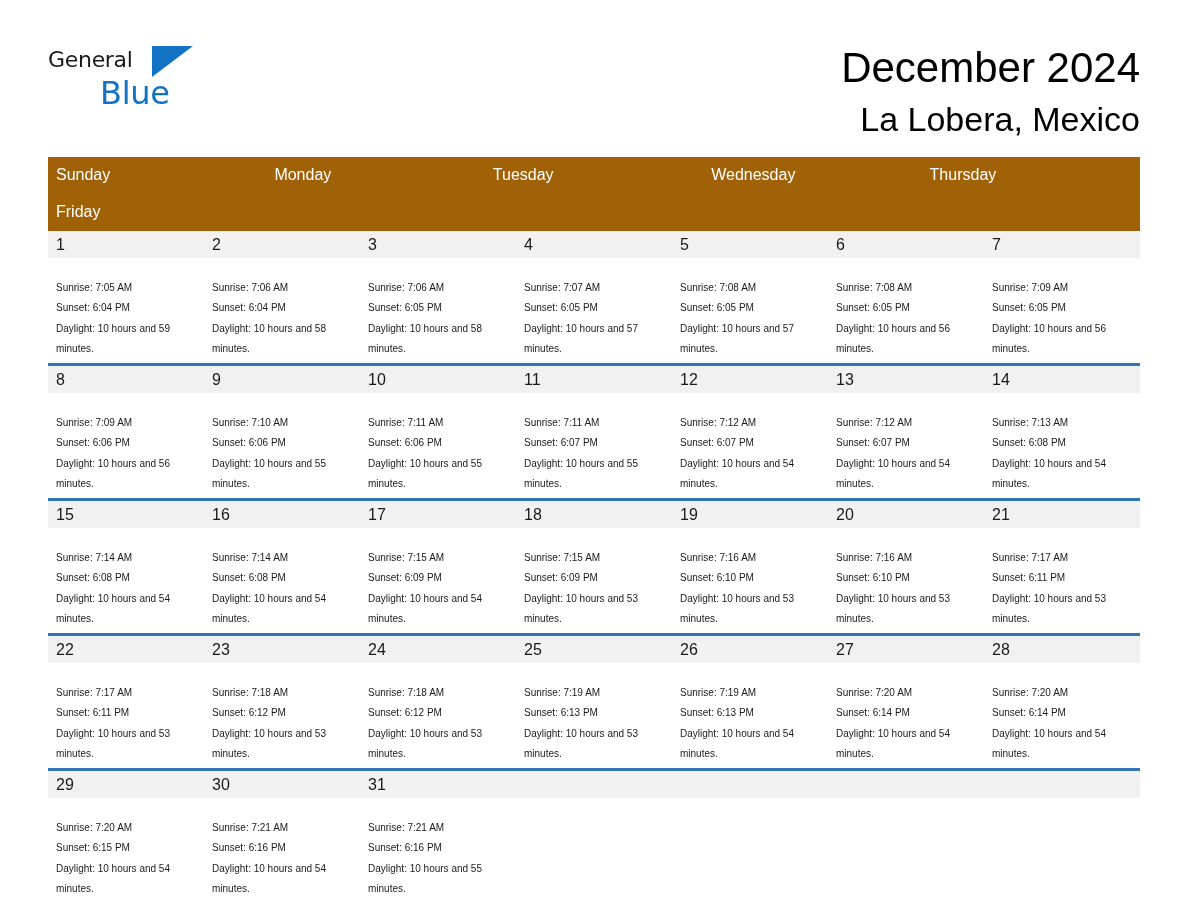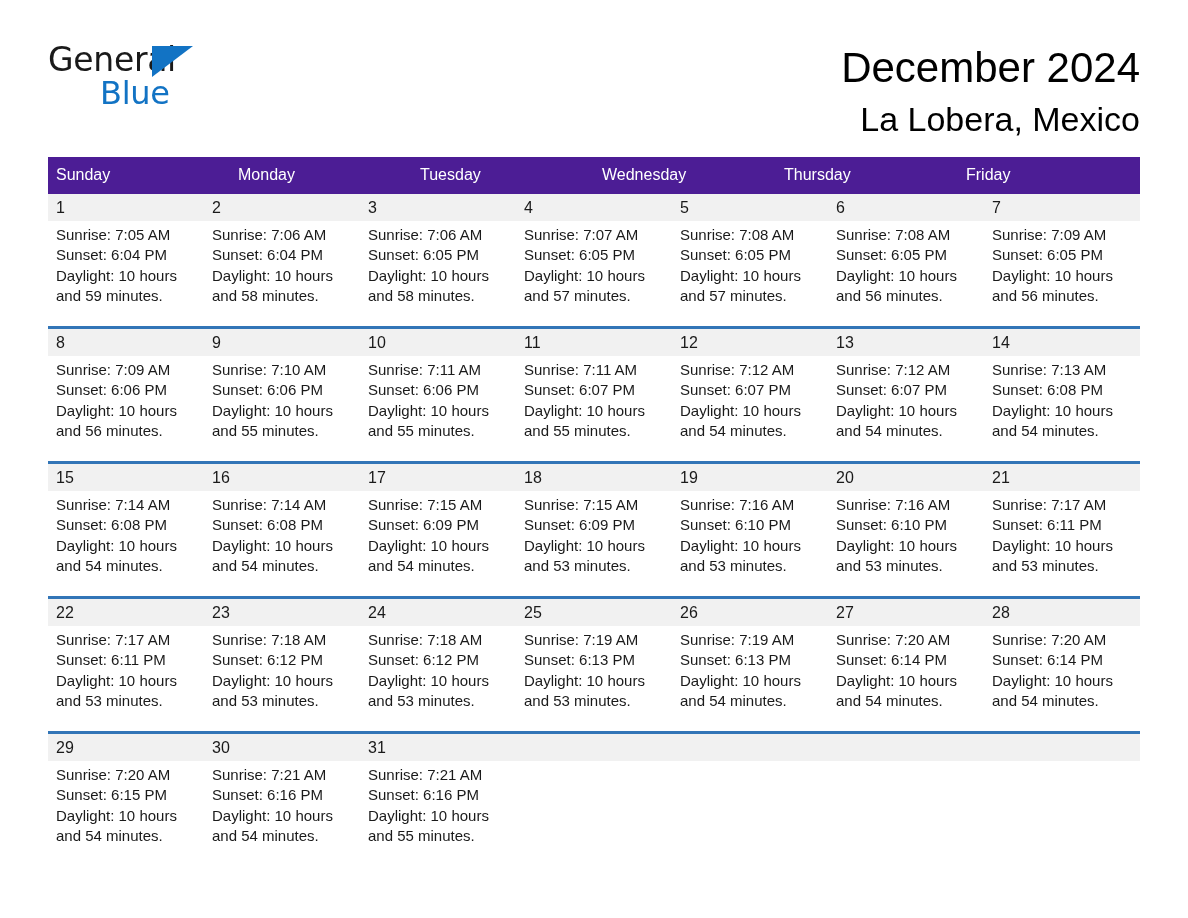--- a/index.html
+++ b/index.html
@@ -30,21 +30,21 @@
     align-items: flex-start;
     justify-content: space-between;
   }
   .brand {
     position: relative;
     margin-top: 42px;
     width: 200px;
     height: 70px;
   }
   .brand-general {
-    font-size: 33px;
+    font-size: 22px;
     line-height: 36px;
     color: #1a1a1a;
     letter-spacing: -0.3px;
     font-family: "DejaVu Sans", sans-serif;
     font-weight: 400;
   }
   .brand-blue {
     font-size: 32px;
     line-height: 34px;
     color: #1273c4;
@@ -85,22 +85,22 @@
     font-family: "Liberation Sans", sans-serif;
   }
 
   
   .calendar {
     margin-top: 47px;
     width: 1092px;
   }
   .weekday-row {
     display: grid;
-    grid-template-columns: repeat(6, 1fr);
-    background: #4c1d95;
+    grid-template-columns: repeat(5, 1fr);
+    background: #a16207;
   }
   .weekday {
     color: #ffffff;
     font-size: 16px;
     line-height: 20px;
     padding: 8px 0 9px 8px;
     font-family: "Liberation Sans", sans-serif;
   }
 
   .week {
@@ -118,22 +118,22 @@
   .daynum {
     background: #f1f1f1;
     height: 27px;
     font-size: 16px;
     line-height: 27px;
     padding-left: 8px;
     color: #1a1a1a;
     box-sizing: border-box;
   }
   .dayinfo {
-    padding: 4px 10px 0 8px;
-    font-size: 15px;
+    padding: 20px 10px 0 8px;
+    font-size: 10px;
     line-height: 20.3px;
     color: #1a1a1a;
   }
   .dayinfo div {
     white-space: nowrap;
   }
   .dayinfo .daylight {
     white-space: normal;
   }
 </style>

